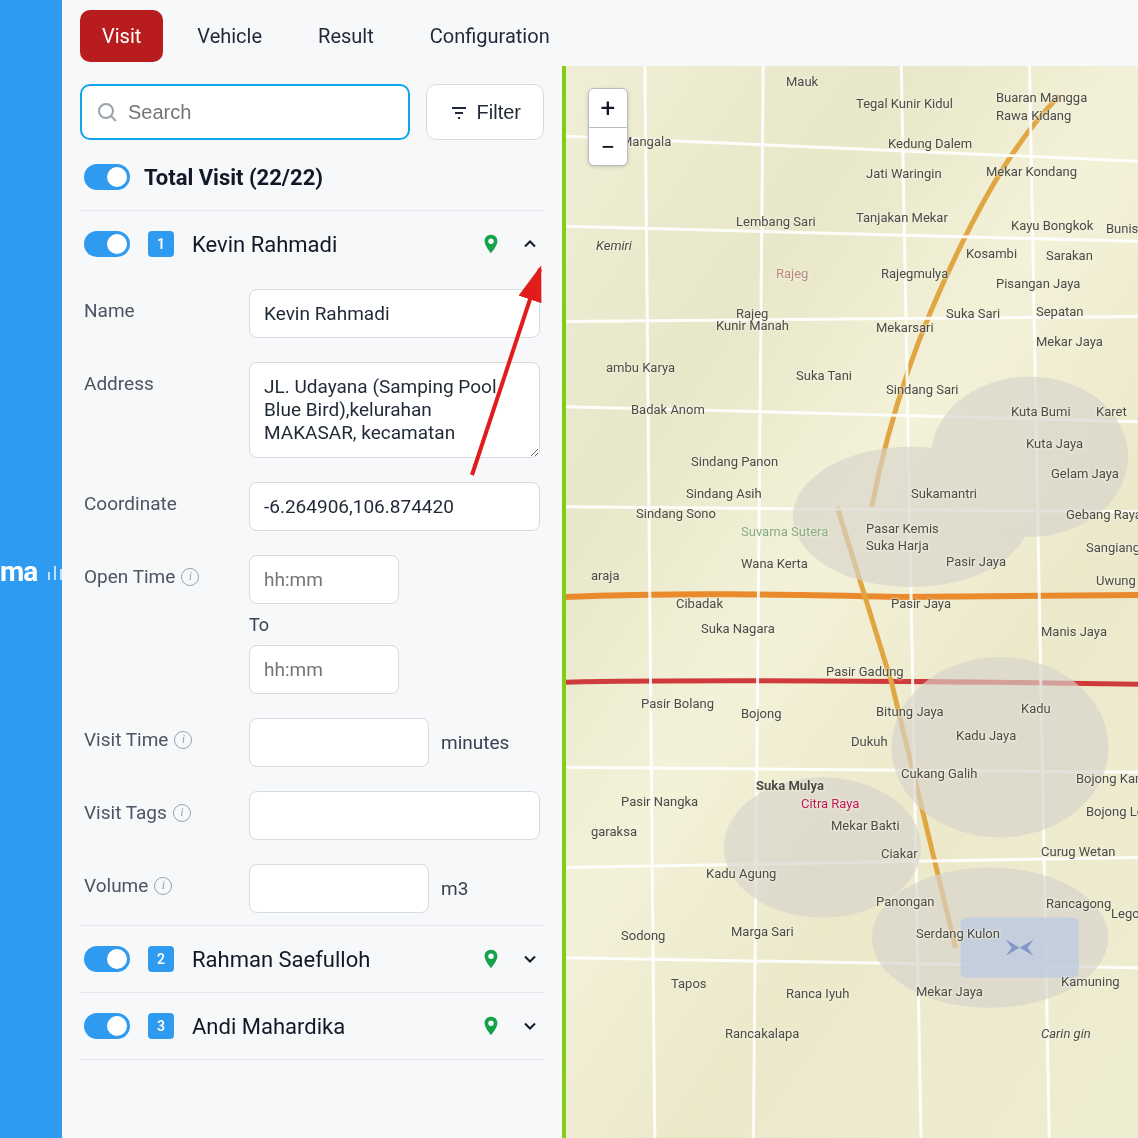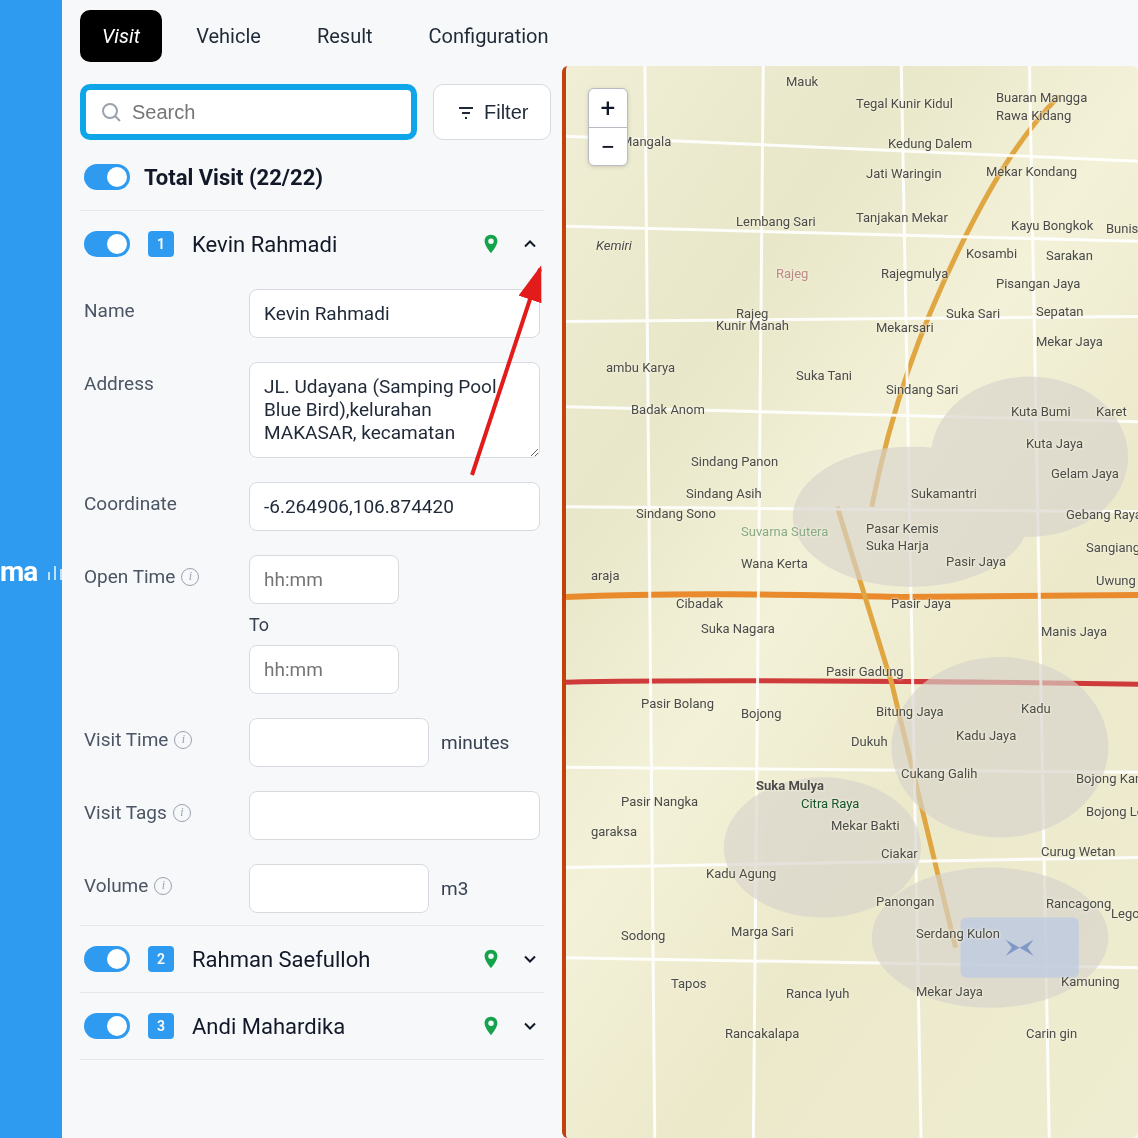--- a/index.html
+++ b/index.html
@@ -50,23 +50,22 @@
     padding:10px 18px 4px;
   }
   .tab {
     padding:14px 22px;
     border-radius:10px;
     font-size:20px;
     color:#1f2937;
     cursor:pointer;
   }
   .tab.active {
-    background:#000000;
+    background:#b91c1c;
     color:#fff;
-    font-style:italic;
   }
   .content {
     flex:1;
     display:grid;
     grid-template-columns: 500px 1fr;
     overflow:hidden;
   }
   
   .panel {
     padding:18px;
@@ -76,21 +75,21 @@
     display:flex;
     gap:16px;
     margin-bottom:18px;
   }
   .search-box {
     flex:1;
     display:flex;
     align-items:center;
     gap:10px;
     height:56px;
-    border:6px solid #0ea5e9;
+    border:2px solid #0ea5e9;
     border-radius:10px;
     padding:0 14px;
     background:#fff;
   }
   .search-box svg { width:22px;height:22px;stroke:#9aa2ae;fill:none;stroke-width:2; }
   .search-box input {
     border:none;outline:none;flex:1;
     font-size:20px;color:#6b7280;background:transparent;
   }
   .filter-btn {
@@ -163,23 +162,22 @@
   textarea.field { resize:vertical;min-height:96px; }
   .time-stack { display:flex;flex-direction:column;gap:8px;align-items:flex-start; }
   .time-stack .field { width:150px; }
   .mini-label { font-size:18px;color:#374151;padding:2px 0; }
   .inline-unit { display:flex;align-items:center;gap:12px; }
   .inline-unit .field { width:180px; }
   .unit { font-size:19px;color:#374151; }
   
   .map {
     position:relative;
-    border-left:4px solid #c2410c;
+    border-left:4px solid #84cc16;
     overflow:hidden;
-    border-radius:6px;
   }
   .map-bg {
     position:absolute;inset:0;
     background:
       linear-gradient(125deg,#f0eed5 0%,#e9e7c9 25%,#f3f1d8 45%,#ece9cb 65%,#efedd1 100%);
   }
   .road-layer {
     position:absolute;inset:0;
   }
   .road-layer svg { width:100%;height:100%; }
@@ -474,39 +472,39 @@
             <span class="map-label" style="left: 75px; top: 630px;">Pasir Bolang</span>
             <span class="map-label" style="left: 175px; top: 640px;">Bojong</span>
             <span class="map-label" style="left: 310px; top: 638px;">Bitung Jaya</span>
             <span class="map-label" style="left: 455px; top: 635px;">Kadu</span>
             <span class="map-label" style="left: 285px; top: 668px;">Dukuh</span>
             <span class="map-label" style="left: 390px; top: 662px;">Kadu Jaya</span>
             <span class="map-label" style="left: 190px; top: 712px; font-weight: bold;">Suka Mulya</span>
             <span class="map-label" style="left: 335px; top: 700px;">Cukang Galih</span>
             <span class="map-label" style="left: 510px; top: 705px;">Bojong Kamal</span>
             <span class="map-label" style="left: 55px; top: 728px;">Pasir Nangka</span>
-            <span class="map-label" style="left: 235px; top: 730px; color: #14532d;">Citra Raya</span>
+            <span class="map-label" style="left: 235px; top: 730px; color: #be185d;">Citra Raya</span>
             <span class="map-label" style="left: 520px; top: 738px;">Bojong Lone</span>
             <span class="map-label" style="left: 25px; top: 758px;">garaksa</span>
             <span class="map-label" style="left: 265px; top: 752px;">Mekar Bakti</span>
             <span class="map-label" style="left: 315px; top: 780px;">Ciakar</span>
             <span class="map-label" style="left: 475px; top: 778px;">Curug Wetan</span>
             <span class="map-label" style="left: 140px; top: 800px;">Kadu Agung</span>
             <span class="map-label" style="left: 310px; top: 828px;">Panongan</span>
             <span class="map-label" style="left: 480px; top: 830px;">Rancagong</span>
             <span class="map-label" style="left: 545px; top: 840px;">Legok</span>
             <span class="map-label" style="left: 55px; top: 862px;">Sodong</span>
             <span class="map-label" style="left: 165px; top: 858px;">Marga Sari</span>
             <span class="map-label" style="left: 350px; top: 860px;">Serdang Kulon</span>
             <span class="map-label" style="left: 105px; top: 910px;">Tapos</span>
             <span class="map-label" style="left: 220px; top: 920px;">Ranca Iyuh</span>
             <span class="map-label" style="left: 350px; top: 918px;">Mekar Jaya</span>
             <span class="map-label" style="left: 495px; top: 908px;">Kamuning</span>
             <span class="map-label" style="left: 159px; top: 960px;">Rancakalapa</span>
-            <span class="map-label" style="left: 460px; top: 960px;">Carin gin</span>
+            <span class="map-label" style="left: 475px; top: 960px; font-style: italic;">Carin gin</span>
           </div>
 
         <div class="zoom-ctrl">
           <div class="zoom-btn">+</div>
           <div class="zoom-btn">−</div>
         </div>
       </div>
     </div>
 
     <div class="arrow-annot" style="left:380px;top:255px;">

